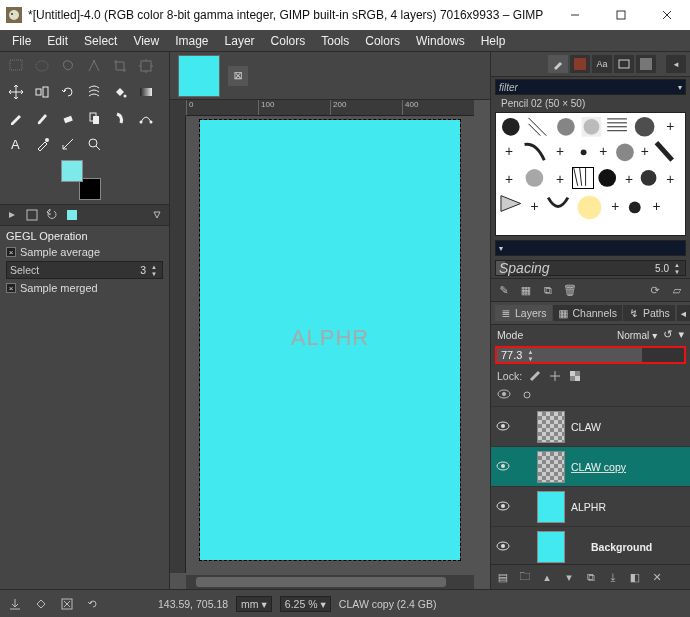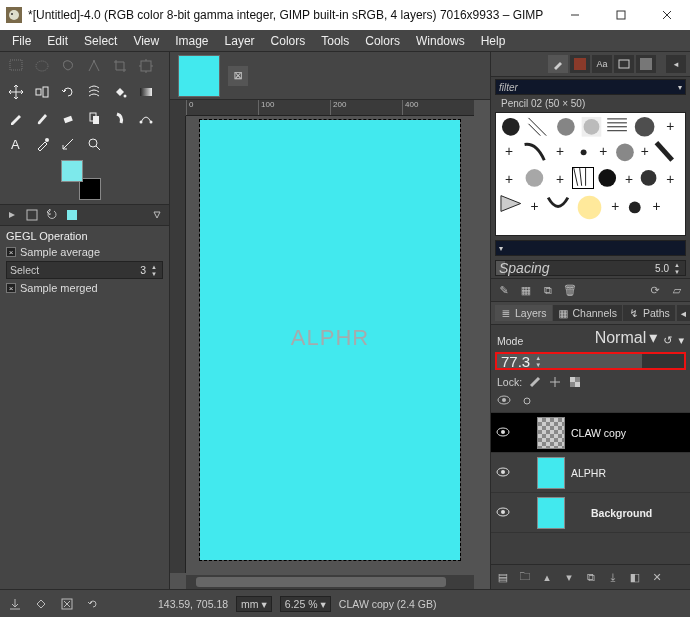--- a/index.html
+++ b/index.html
@@ -86,34 +86,34 @@
   .iconrow .spacer { flex:1; }
   
   .docktabs2 { display:flex; gap:1px; padding:3px 4px; background:#454545; border-bottom:1px solid #2a2a2a; align-items:center; }
   .dtab { padding:2px 5px; font-size:10.5px; background:#333; color:#ccc; display:flex; align-items:center; gap:3px; }
   .dtab.on { background:#4e4e4e; }
   .dtab .di { width:12px; height:12px; display:inline-flex; align-items:center; justify-content:center; }
   
   .modebar { display:flex; align-items:flex-end; padding:3px 6px; gap:6px; }
   .modebar .lbl { font-size:10.5px; color:#ddd; }
   .modebar .spacer { flex:1; }
-  .modebar .dd { font-size:16px; color:#ddd; display:flex; align-items:center; gap:3px; }
+  .modebar .dd { font-size:10px; color:#ddd; display:flex; align-items:center; gap:3px; }
   
   .opacity-row { margin:2px 4px; display:flex; align-items:center; background:#333; height:18px; padding:0 4px; border:2px solid #e11; position:relative; }
   .opacity-row .fill { position:absolute; left:0; top:0; bottom:0; width:77.3%; background:#555; }
   .opacity-row .lbl { flex:1; font-size:10.5px; color:#eee; z-index:1; }
-  .opacity-row .val { font-size:15px; color:#eee; z-index:1; }
+  .opacity-row .val { font-size:11px; color:#eee; z-index:1; }
   .opacity-row .spin { z-index:1; }
   
   .lockrow { display:flex; align-items:center; gap:6px; padding:3px 6px; font-size:10.5px; color:#ccc; }
   .lockrow .ico { width:14px; height:14px; }
   
   .layerlist { flex:1; overflow:auto; }
   .layer { display:flex; align-items:center; height:40px; border-bottom:1px solid #333; padding:0 4px; gap:6px; }
-  .layer.sel { background:#000000; }
+  .layer.sel { background:#0f766e;text-decoration:underline; }
   .eye { width:16px; text-align:center; }
   .link { width:14px; text-align:center; }
   .lthumb { width:28px; height:32px; border:1px solid #888; background:#fff; }
   .lthumb.cyan { background:#42e9ee; }
   .lthumb.checker { background: repeating-conic-gradient(#888 0 25%, #ccc 0 50%) 0 0/8px 8px; }
   .lname { font-size:10.5px; color:#eee; }
   .lname.bold { font-weight:bold;padding-left:20px; }
   
   .layerbtns { display:flex; gap:2px; padding:3px 2px; border-top:1px solid #2a2a2a; }
   .layerbtns .ib { width:20px; height:18px; display:flex; align-items:center; justify-content:center; color:#bbb; font-size:11px; }
@@ -553,20 +553,29 @@
       <span><svg width="14" height="10">
             <ellipse cx="7" cy="5" rx="6" ry="4" fill="none" stroke="#bbb"></ellipse>
             <circle cx="7" cy="5" r="2" fill="#bbb"></circle>
           </svg></span>
       <span><svg width="12" height="12">
             <path d="M3 6 A3 3 0 0 1 9 6 M3 6 A3 3 0 0 0 9 6" fill="none" stroke="#bbb"></path>
           </svg></span>
     </div>
 
     <div class="layerlist">
+      <div class="layer">
+        <span class="eye"><svg width="14" height="10">
+              <ellipse cx="7" cy="5" rx="6" ry="4" fill="none" stroke="#ddd"></ellipse>
+              <circle cx="7" cy="5" r="2" fill="#ddd"></circle>
+            </svg></span>
+        <span class="link"></span>
+        <div class="lthumb checker"></div>
+        <span class="lname">CLAW</span>
+      </div>
       <div class="layer sel">
         <span class="eye"><svg width="14" height="10">
               <ellipse cx="7" cy="5" rx="6" ry="4" fill="none" stroke="#ddd"></ellipse>
               <circle cx="7" cy="5" r="2" fill="#ddd"></circle>
             </svg></span>
         <span class="link"></span>
         <div class="lthumb checker"></div>
         <span class="lname">CLAW copy</span>
       </div>
       <div class="layer">

